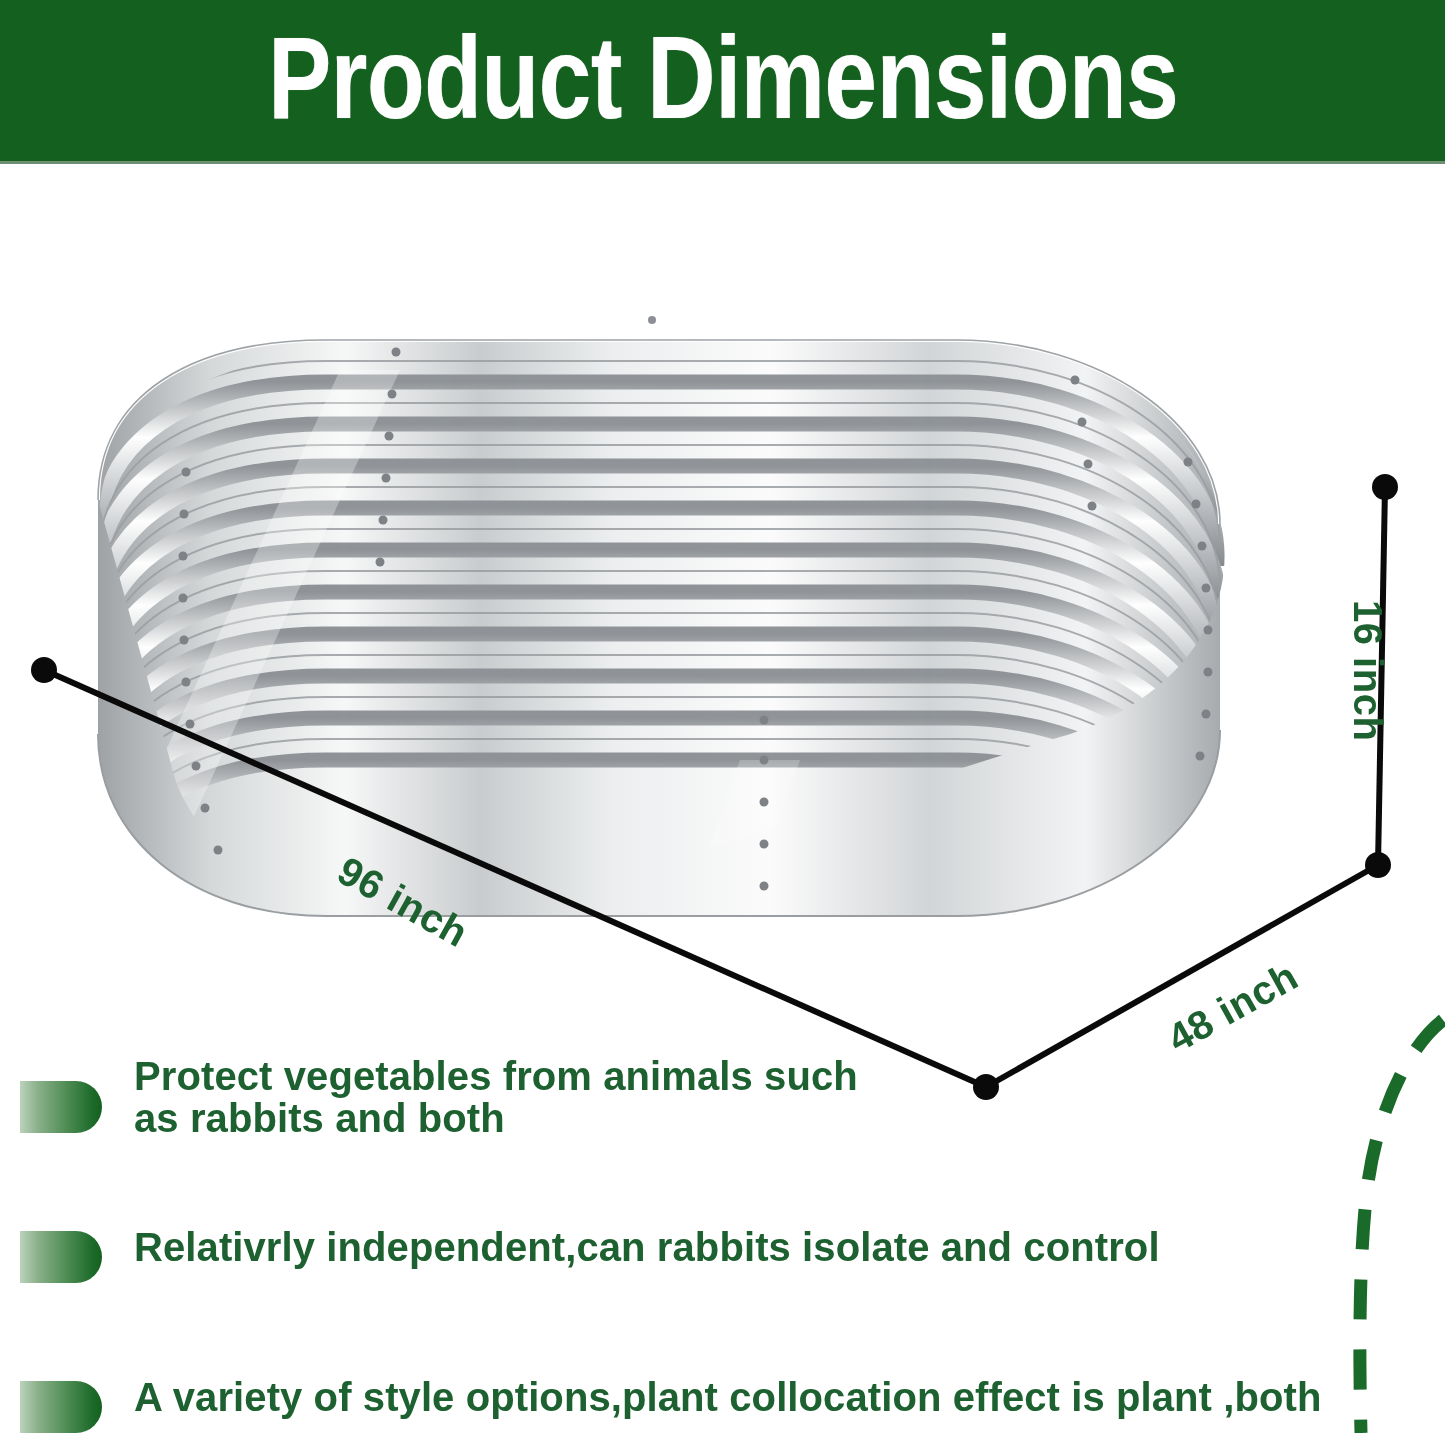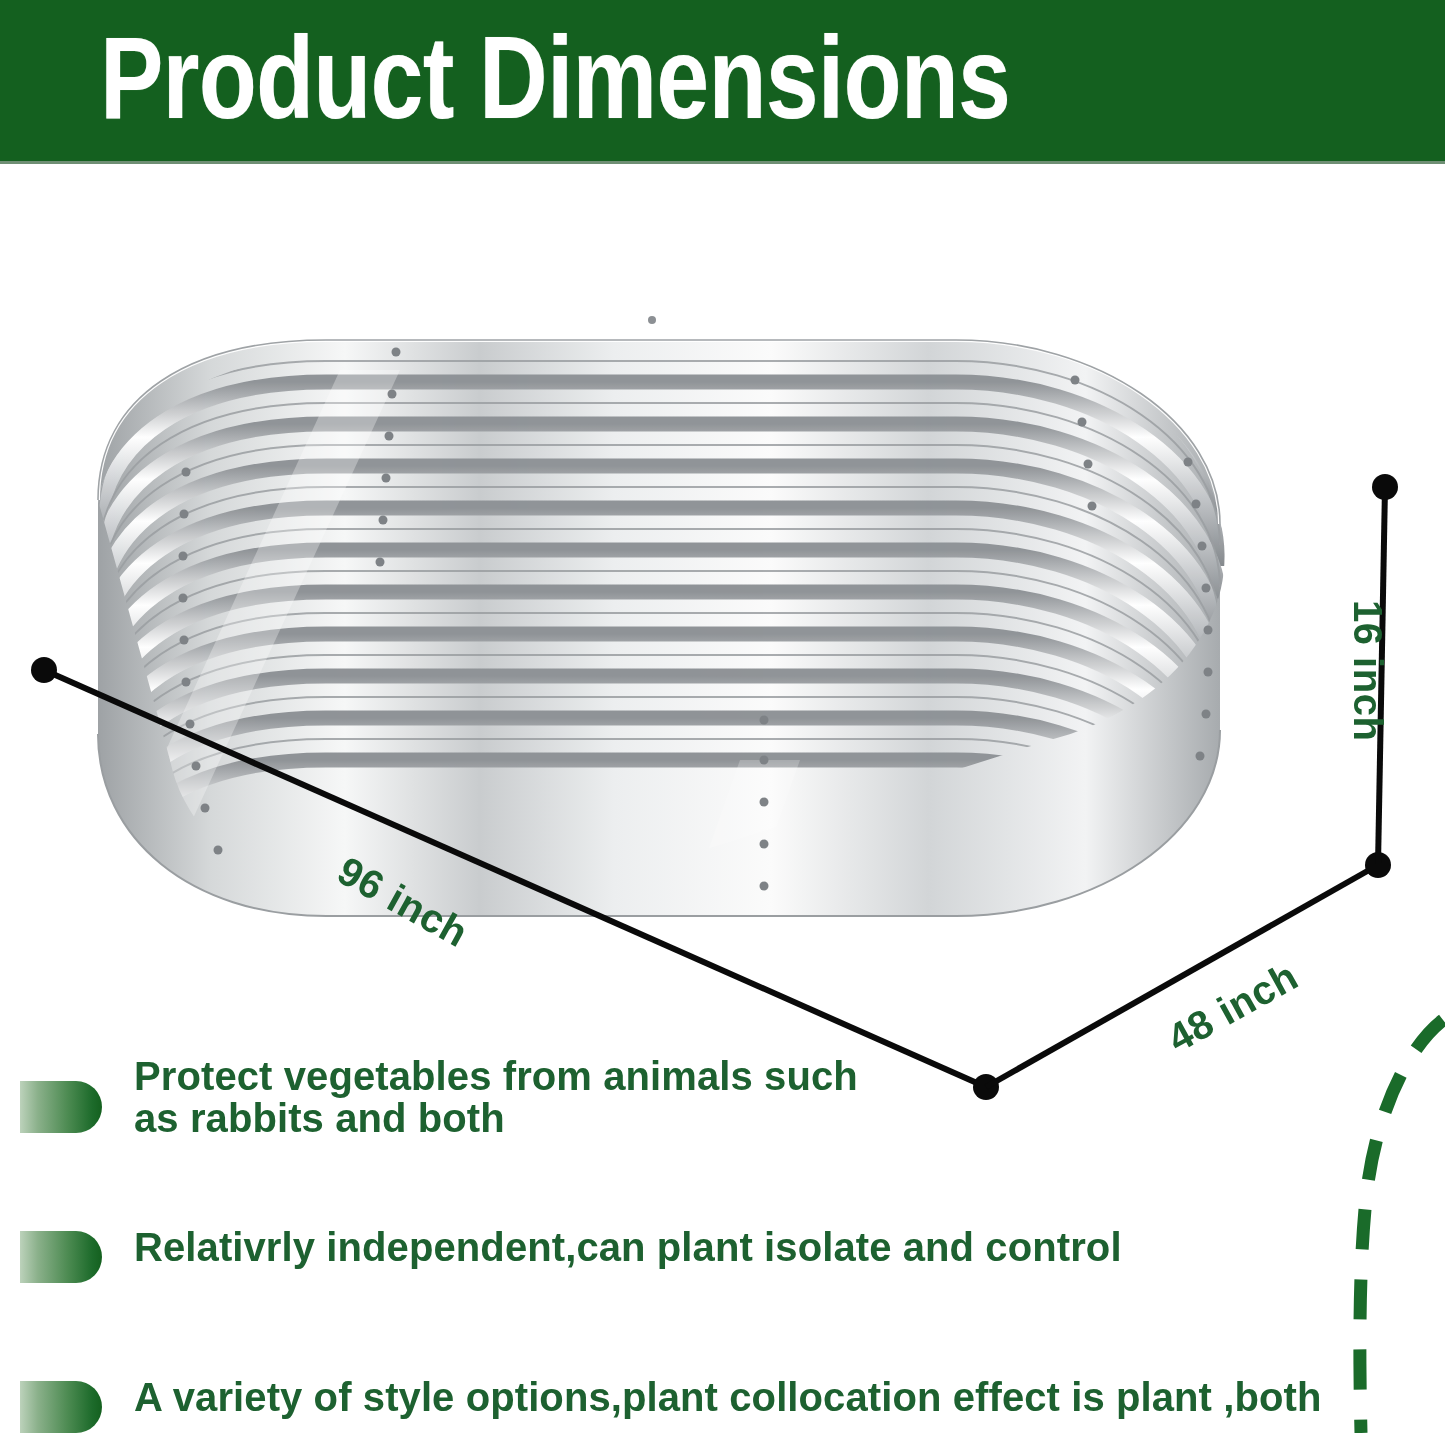--- a/index.html
+++ b/index.html
@@ -53,21 +53,21 @@
   #header-banner {
     position: absolute;
     left: 0; top: 0;
     width: 1445px;
     height: 164px;
     background: #14601f;
     border-bottom: 3px solid #6f8f74;
     box-sizing: border-box;
     display: flex;
     align-items: center;
-    justify-content: flex-start;
+    justify-content: center;
     overflow: hidden;
   }
   #header-title {
     color: #ffffff;
     font-family: "Liberation Sans Narrow", "Liberation Sans", sans-serif;
     font-weight: bold;
     font-size: 116px;
     line-height: 1;
     letter-spacing: -1px;
     transform: scaleX(0.82);
@@ -398,21 +398,21 @@
       <div class="bullet-pill"></div>
       <div class="feature-text">
         <div>Protect vegetables from animals such</div>
         <div>as rabbits and both</div>
       </div>
     </div>
 
     <div class="feature-row">
       <div class="bullet-pill"></div>
       <div class="feature-text">
-        <div>Relativrly independent,can plant isolate and control</div>
+        <div>Relativrly independent,can rabbits isolate and control</div>
       </div>
     </div>
 
     <div class="feature-row">
       <div class="bullet-pill"></div>
       <div class="feature-text">
         <div>A variety of style options,plant collocation effect  is plant ,both</div>
       </div>
     </div>
 

